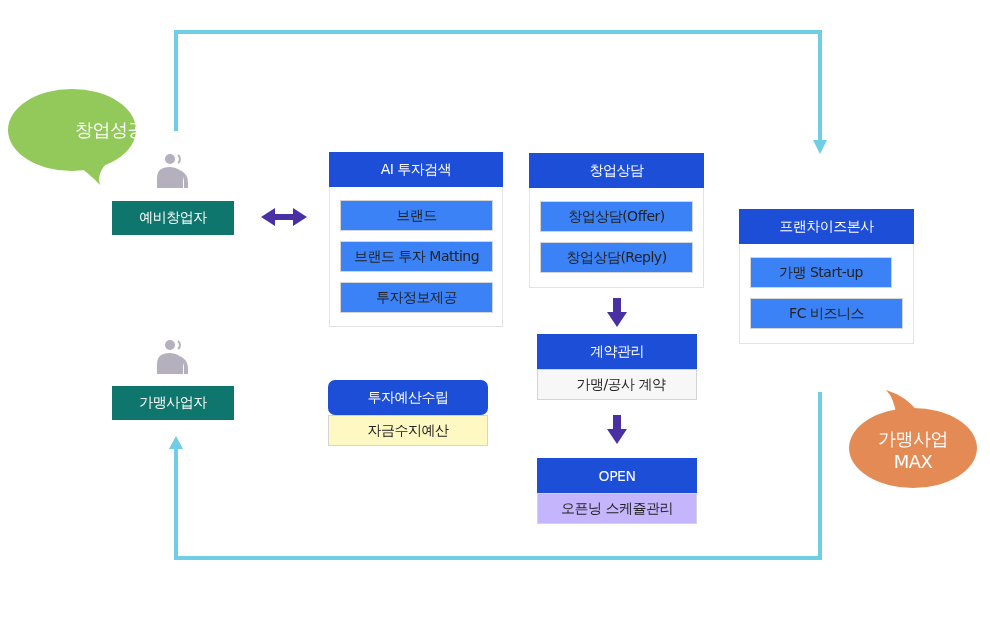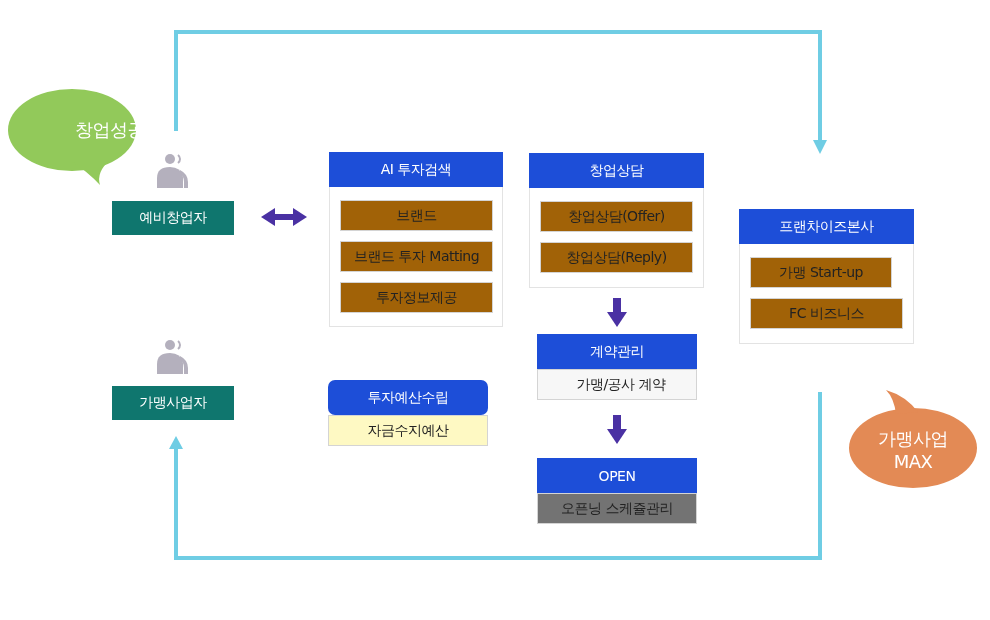--- a/index.html
+++ b/index.html
@@ -15,21 +15,21 @@
       letter-spacing: -0.5px;
     }
     .panel {
       position: absolute;
       background: #ffffff;
       border: 1px solid #e3e3e3;
       border-top: none;
     }
     .item {
       position: absolute;
-      background: #a16207;
+      background: #3b82f6;
       border: 1px solid #d4d4d4;
       color: #222;
       font-size: 14px;
       display: flex; align-items: center; justify-content: center;
       letter-spacing: -0.5px;
       white-space: nowrap;
     }
     .role-box {
       position: absolute;
       background: #0f766e;
@@ -121,21 +121,21 @@
   <div class="item" style="left:540px; top:242px; width:153px; height:31px;">창업상담(Reply)</div>
 </div>
 
 <div>
   <div class="purple-head" style="left:537px; top:334px; width:160px; height:35px;">계약관리</div>
   <div class="item" style="left:537px; top:369px; width:160px; height:31px; background:#f7f7f7;padding-left:8px;">가맹/공사 계약</div>
 </div>
 
 <div>
   <div class="purple-head" style="left:537px; top:458px; width:160px; height:35px;">OPEN</div>
-  <div class="item" style="left:537px; top:493px; width:160px; height:31px; background:#737373;">오픈닝 스케쥴관리</div>
+  <div class="item" style="left:537px; top:493px; width:160px; height:31px; background:#c4b5fd;">오픈닝 스케쥴관리</div>
 </div>
 
 <div>
   <div class="purple-head" style="left:328px; top:380px; width:160px; height:35px;border-radius:7px;">투자예산수립</div>
   <div class="item" style="left:328px; top:415px; width:160px; height:31px; background:#fef9c3;">자금수지예산</div>
 </div>
 
 <div>
   <div class="purple-head" style="left:739px; top:209px; width:175px; height:35px;">프랜차이즈본사</div>
   <div class="panel" style="left:739px; top:244px; width:175px; height:100px;"></div>

